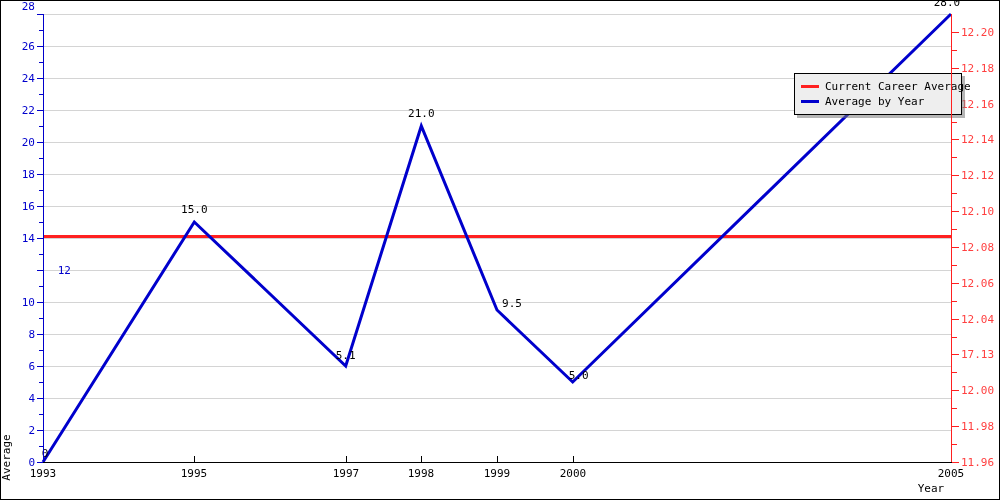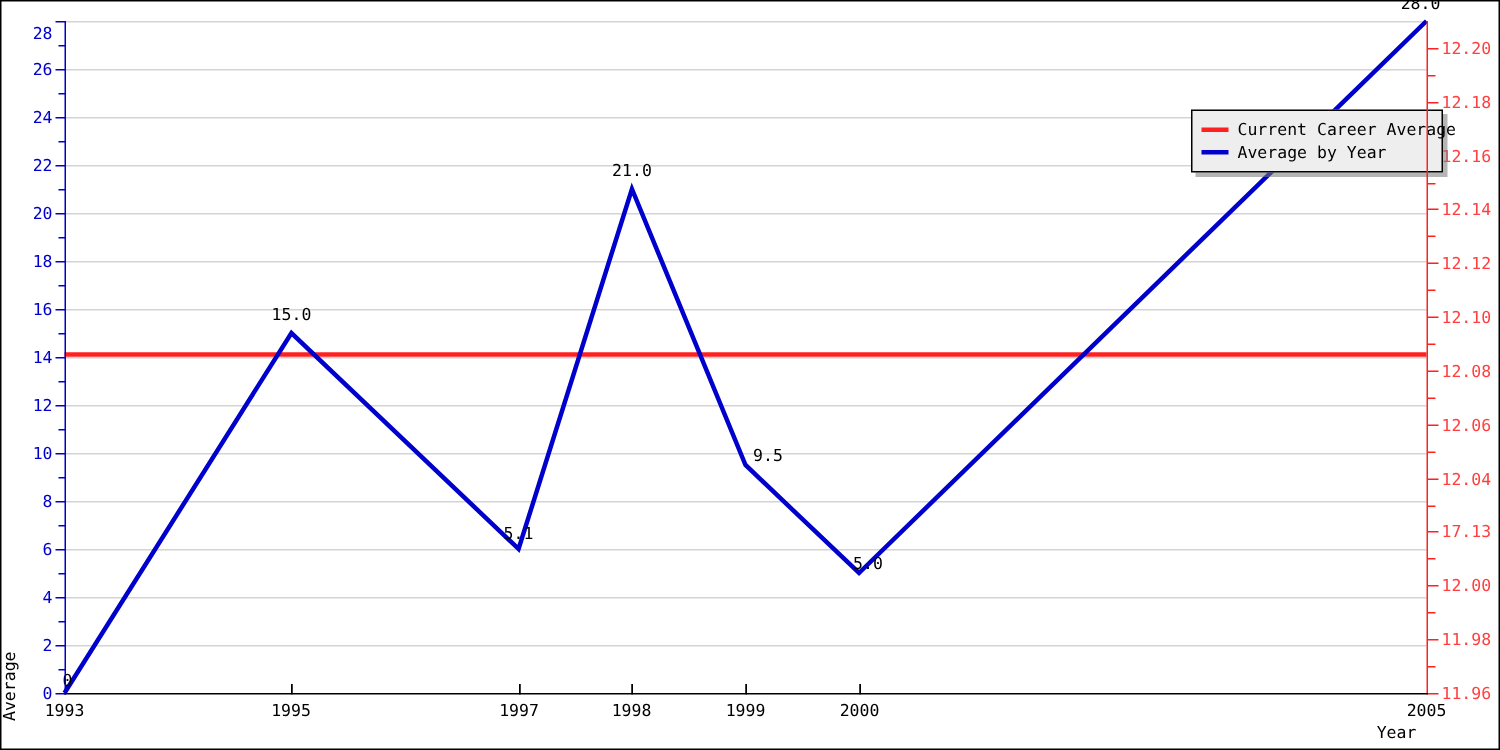--- a/index.html
+++ b/index.html
@@ -191,37 +191,37 @@
       <div class="lbl-left-wrap" style="top: 424px;">2</div>
       <div class="tick-left" style="top: 397px;"></div>
       <div class="lbl-left-wrap" style="top: 392px;">4</div>
       <div class="tick-left" style="top: 365px;"></div>
       <div class="lbl-left-wrap" style="top: 360px;">6</div>
       <div class="tick-left" style="top: 333px;"></div>
       <div class="lbl-left-wrap" style="top: 328px;">8</div>
       <div class="tick-left" style="top: 301px;"></div>
       <div class="lbl-left-wrap" style="top: 296px;">10</div>
       <div class="tick-left" style="top: 269px;"></div>
-      <div class="lbl-left-wrap" style="top: 264px;">12</div>
+      <div class="lbl-left-wrap" style="top: 264px; padding-left: 36px;">12</div>
       <div class="tick-left" style="top: 237px;"></div>
       <div class="lbl-left-wrap" style="top: 232px;">14</div>
       <div class="tick-left" style="top: 205px;"></div>
       <div class="lbl-left-wrap" style="top: 200px;">16</div>
       <div class="tick-left" style="top: 173px;"></div>
       <div class="lbl-left-wrap" style="top: 168px;">18</div>
       <div class="tick-left" style="top: 141px;"></div>
       <div class="lbl-left-wrap" style="top: 136px;">20</div>
       <div class="tick-left" style="top: 109px;"></div>
       <div class="lbl-left-wrap" style="top: 104px;">22</div>
       <div class="tick-left" style="top: 77px;"></div>
       <div class="lbl-left-wrap" style="top: 72px;">24</div>
       <div class="tick-left" style="top: 45px;"></div>
       <div class="lbl-left-wrap" style="top: 40px;">26</div>
       <div class="tick-left" style="top: 13px;"></div>
-      <div class="lbl-left-wrap" style="top: 16px;">28</div>
+      <div class="lbl-left-wrap" style="top: 0;">28</div>
       <div class="tick-left minor" style="top: 445px;"></div>
       <div class="tick-left minor" style="top: 413px;"></div>
       <div class="tick-left minor" style="top: 381px;"></div>
       <div class="tick-left minor" style="top: 349px;"></div>
       <div class="tick-left minor" style="top: 317px;"></div>
       <div class="tick-left minor" style="top: 285px;"></div>
       <div class="tick-left minor" style="top: 253px;"></div>
       <div class="tick-left minor" style="top: 221px;"></div>
       <div class="tick-left minor" style="top: 189px;"></div>
       <div class="tick-left minor" style="top: 157px;"></div>

